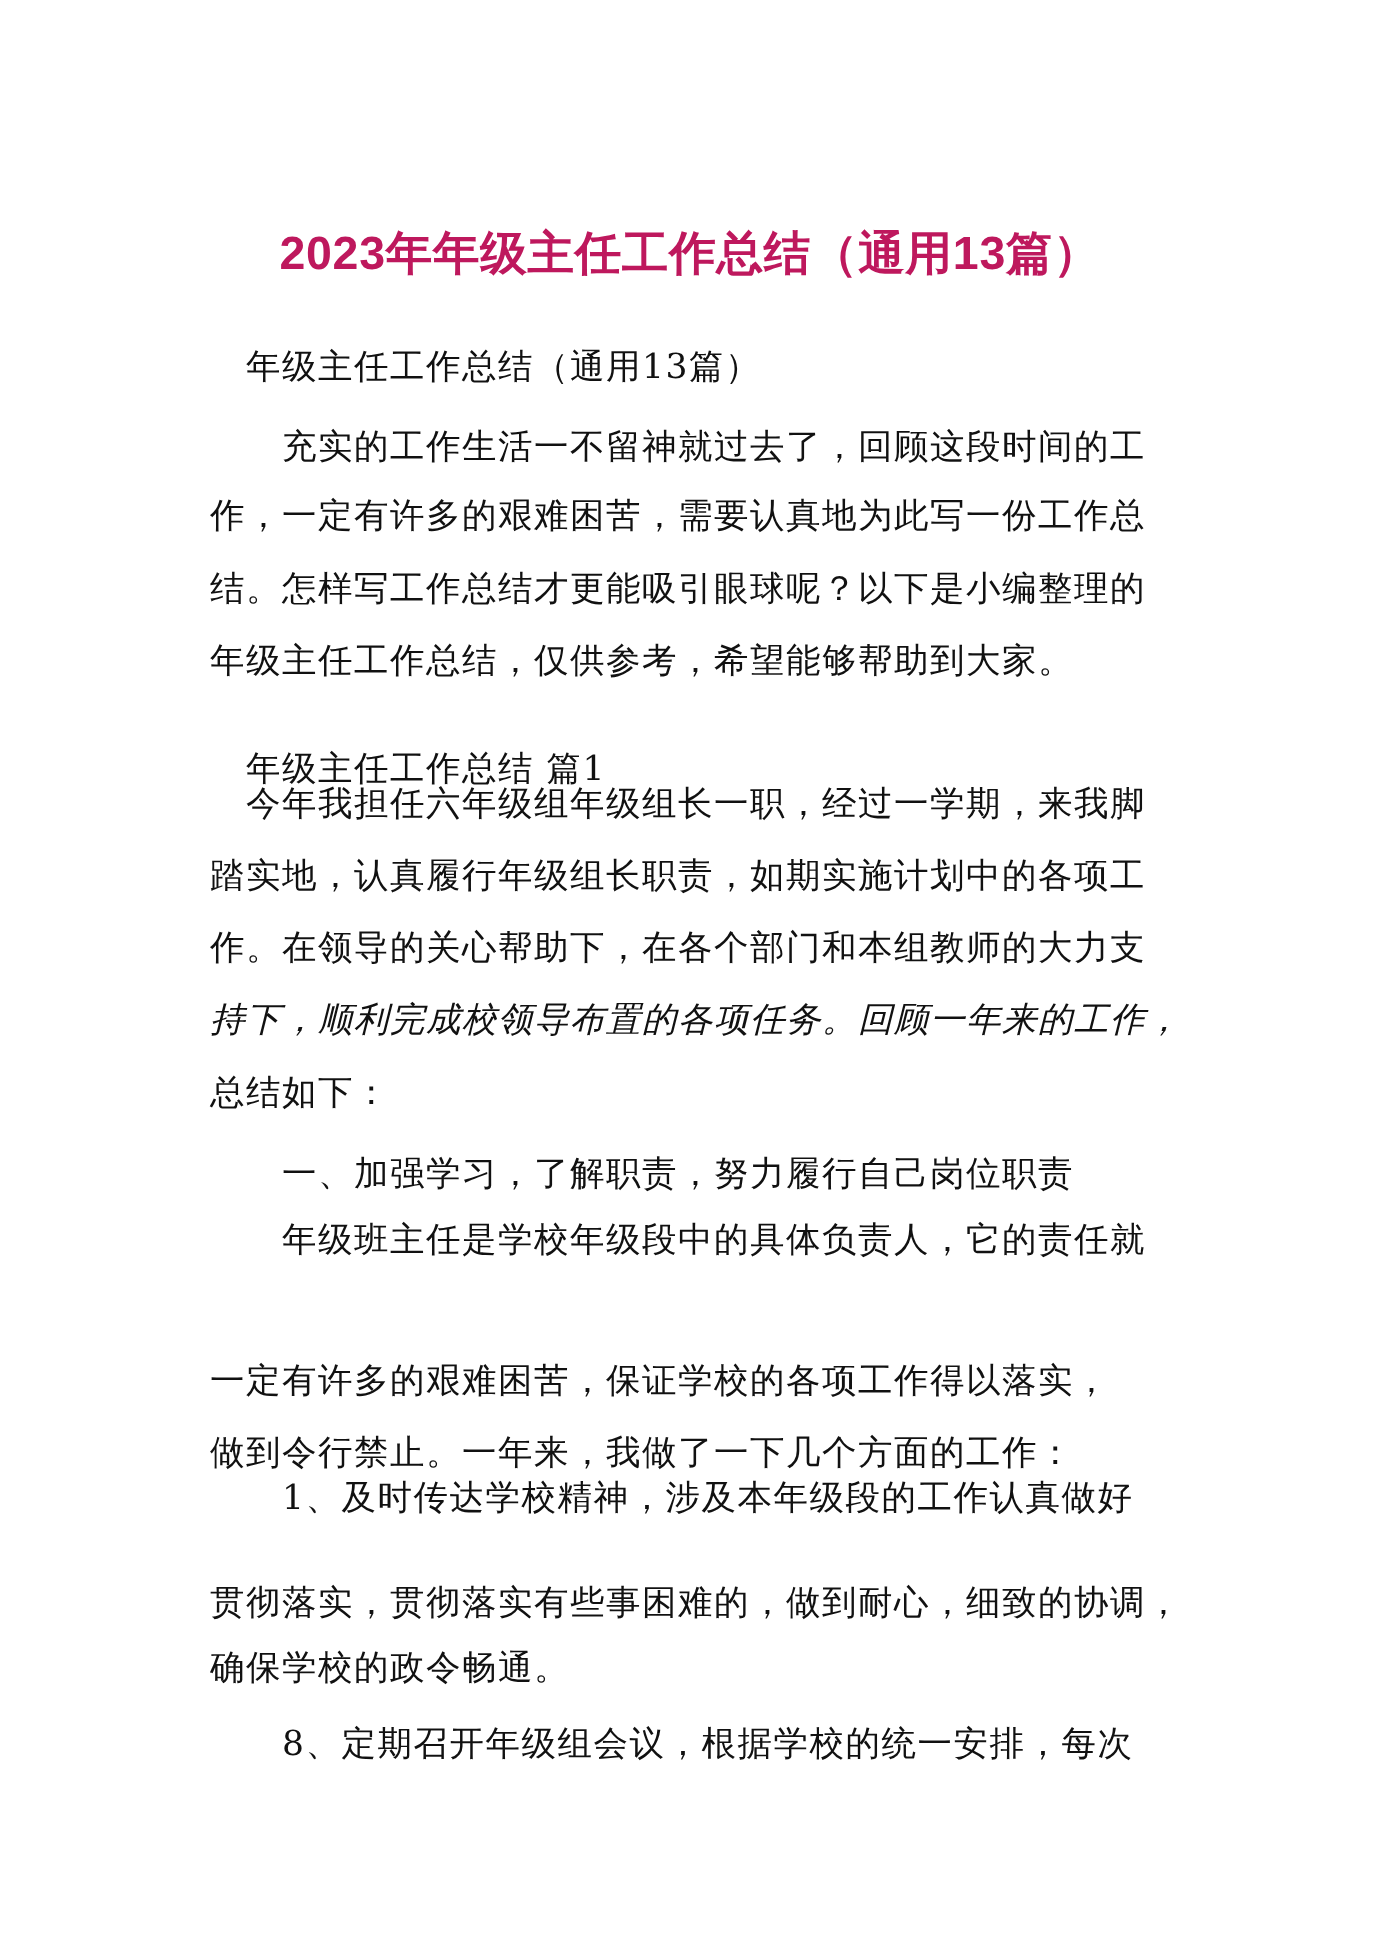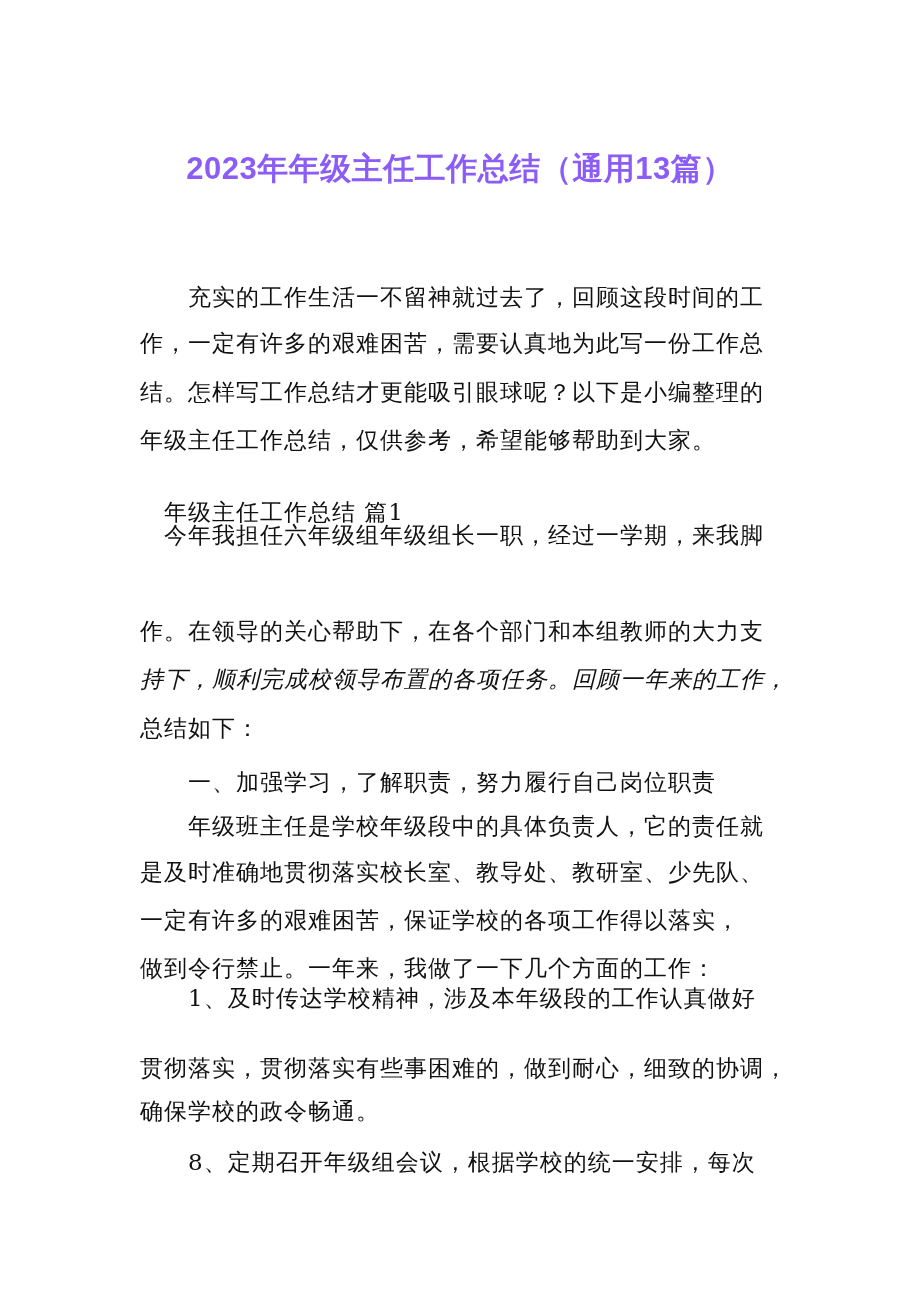--- a/index.html
+++ b/index.html
@@ -1,46 +1,47 @@
 <!DOCTYPE html>
 <html><head>
   <meta charset="utf-8">
   <style>
     html, body { margin: 0; padding: 0; background: #ffffff; }
     body { width: 920px; height: 1302px; position: relative; overflow: hidden; }
     .page { position: absolute; left: 0; top: 0; width: 920px; height: 1302px; background: #fff; }
     .title {
       position: absolute; left: 0; top: 148px; width: 920px; text-align: center;
       font-family: "Liberation Sans", "DejaVu Sans", sans-serif;
-      font-weight: bold; font-size: 31px; color: #8b5cf6; letter-spacing: 0.5px;
+      font-weight: bold; font-size: 31px; color: #be185d; letter-spacing: 0.5px;
       white-space: nowrap;
     }
     .line {
       position: absolute; white-space: nowrap;
       font-family: "DejaVu Serif", "Liberation Serif", serif;
       font-size: 23px; color: #111; letter-spacing: 1px;
     }
   </style>
 </head>
 <body>
 
 <div class="page">
   <div class="title">2023年年级主任工作总结（通用13篇）</div>
 
+  <div class="line" style="left:164px; top:229px;">年级主任工作总结（通用13篇）</div>
   <div class="line" style="left:188px; top:282px;">充实的工作生活一不留神就过去了，回顾这段时间的工</div>
   <div class="line" style="left:140px; top:328px;">作，一定有许多的艰难困苦，需要认真地为此写一份工作总</div>
   <div class="line" style="left:140px; top:377px;">结。怎样写工作总结才更能吸引眼球呢？以下是小编整理的</div>
   <div class="line" style="left:140px; top:425px;">年级主任工作总结，仅供参考，希望能够帮助到大家。</div>
   <div class="line" style="left:164px; top:473px;margin-top:24px;">年级主任工作总结 篇1</div>
   <div class="line" style="left:164px; top:520px;">今年我担任六年级组年级组长一职，经过一学期，来我脚</div>
+  <div class="line" style="left:140px; top:568px;">踏实地，认真履行年级组长职责，如期实施计划中的各项工</div>
   <div class="line" style="left:140px; top:616px;">作。在领导的关心帮助下，在各个部门和本组教师的大力支</div>
   <div class="line" style="left:140px; top:664px;font-style:italic;">持下，顺利完成校领导布置的各项任务。回顾一年来的工作，</div>
   <div class="line" style="left:140px; top:713px;">总结如下：</div>
   <div class="line" style="left:188px; top:767px;">一、加强学习，了解职责，努力履行自己岗位职责</div>
   <div class="line" style="left:188px; top:811px;">年级班主任是学校年级段中的具体负责人，它的责任就</div>
-  <div class="line" style="left:140px; top:857px;">是及时准确地贯彻落实校长室、教导处、教研室、少先队、</div>
   <div class="line" style="left:140px; top:905px;">一定有许多的艰难困苦，保证学校的各项工作得以落实，</div>
   <div class="line" style="left:140px; top:953px;">做到令行禁止。一年来，我做了一下几个方面的工作：</div>
   <div class="line" style="left:188px; top:983px;">1、及时传达学校精神，涉及本年级段的工作认真做好</div>
   <div class="line" style="left:140px; top:1053px;">贯彻落实，贯彻落实有些事困难的，做到耐心，细致的协调，</div>
   <div class="line" style="left:140px; top:1096px;">确保学校的政令畅通。</div>
   <div class="line" style="left:188px; top:1147px;">8、定期召开年级组会议，根据学校的统一安排，每次</div>
 </div>
 
 </body></html>

